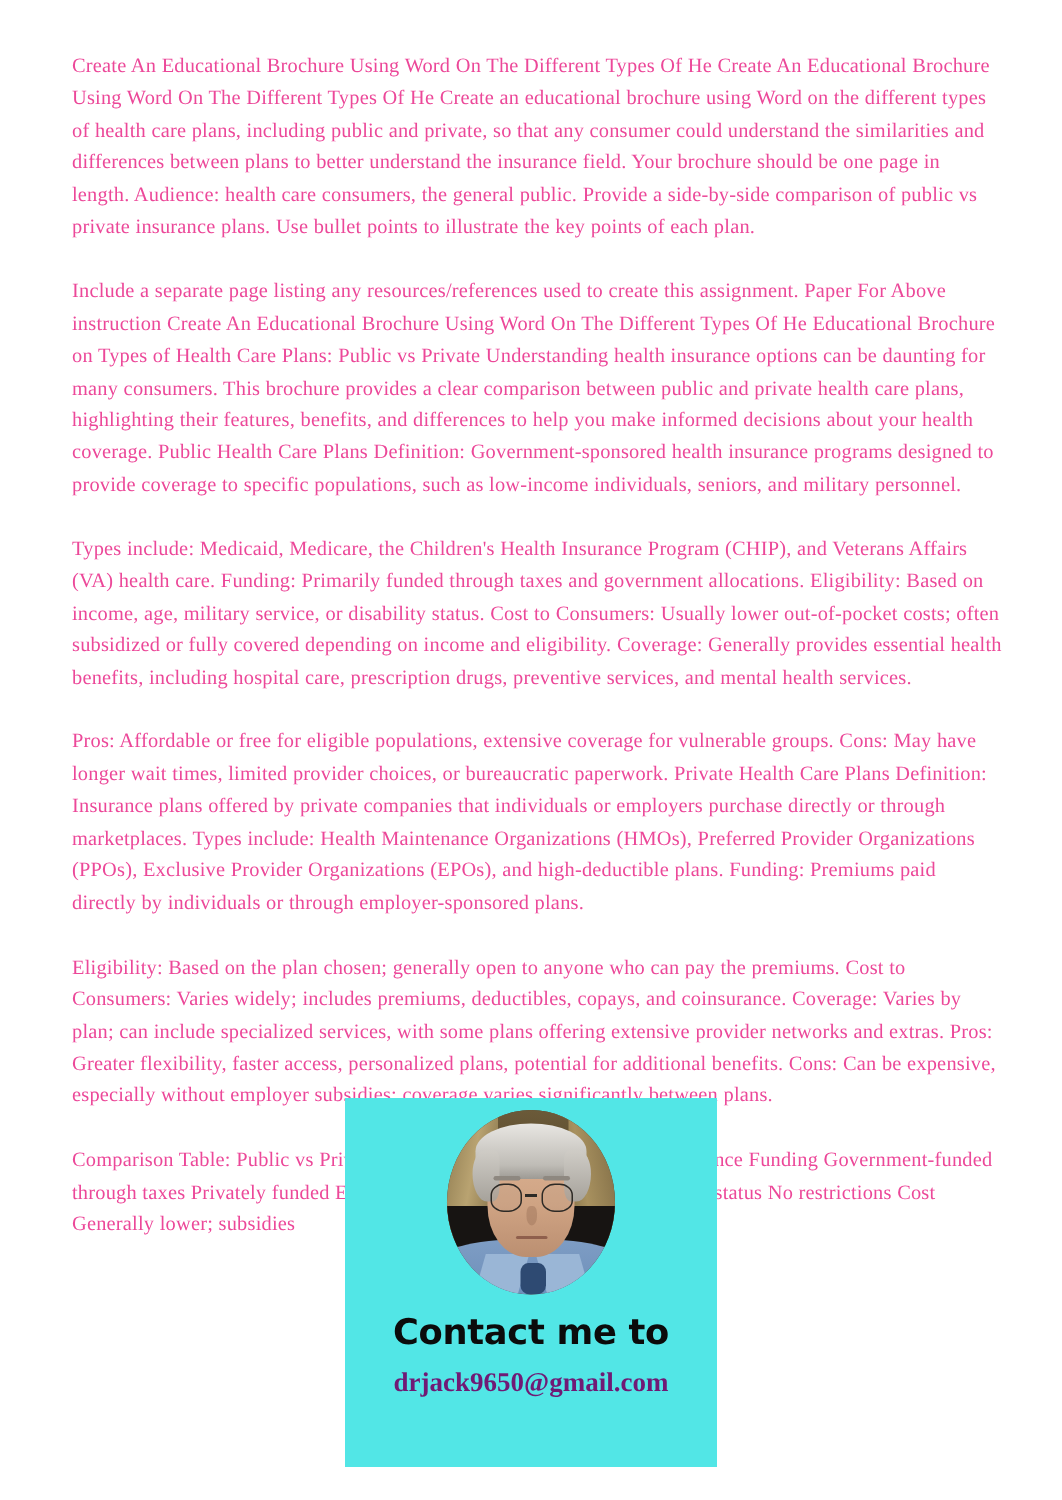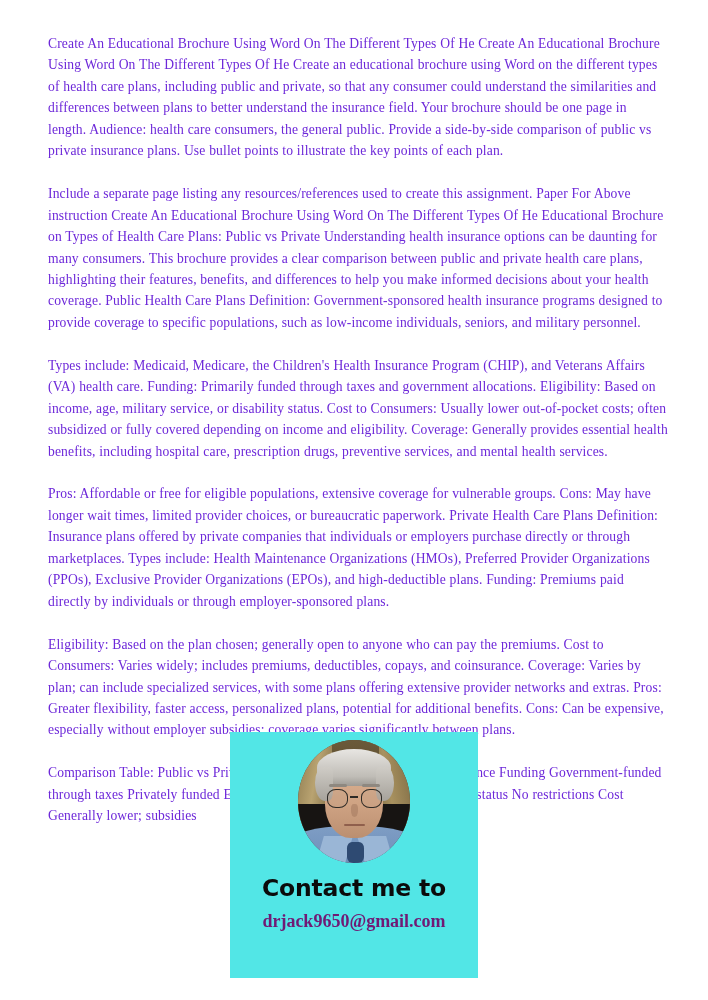--- a/index.html
+++ b/index.html
@@ -15,21 +15,21 @@
     background:#ffffff;
   }
   #doc-body {
     position:absolute;
     left:48px; top:33px;
     width:620px;
   }
   .para {
     font-size:13.6px;
     line-height:21.45px;
-    color:#6d28d9;
+    color:#ec4899;
     text-align:left;
     margin-bottom:21.45px;
     font-family:"Liberation Serif", "DejaVu Serif", serif;
     letter-spacing:0.01em;
     word-spacing:0.01em;
   }
   .para:last-child { margin-bottom:0; }
 
   
   #watermark {

